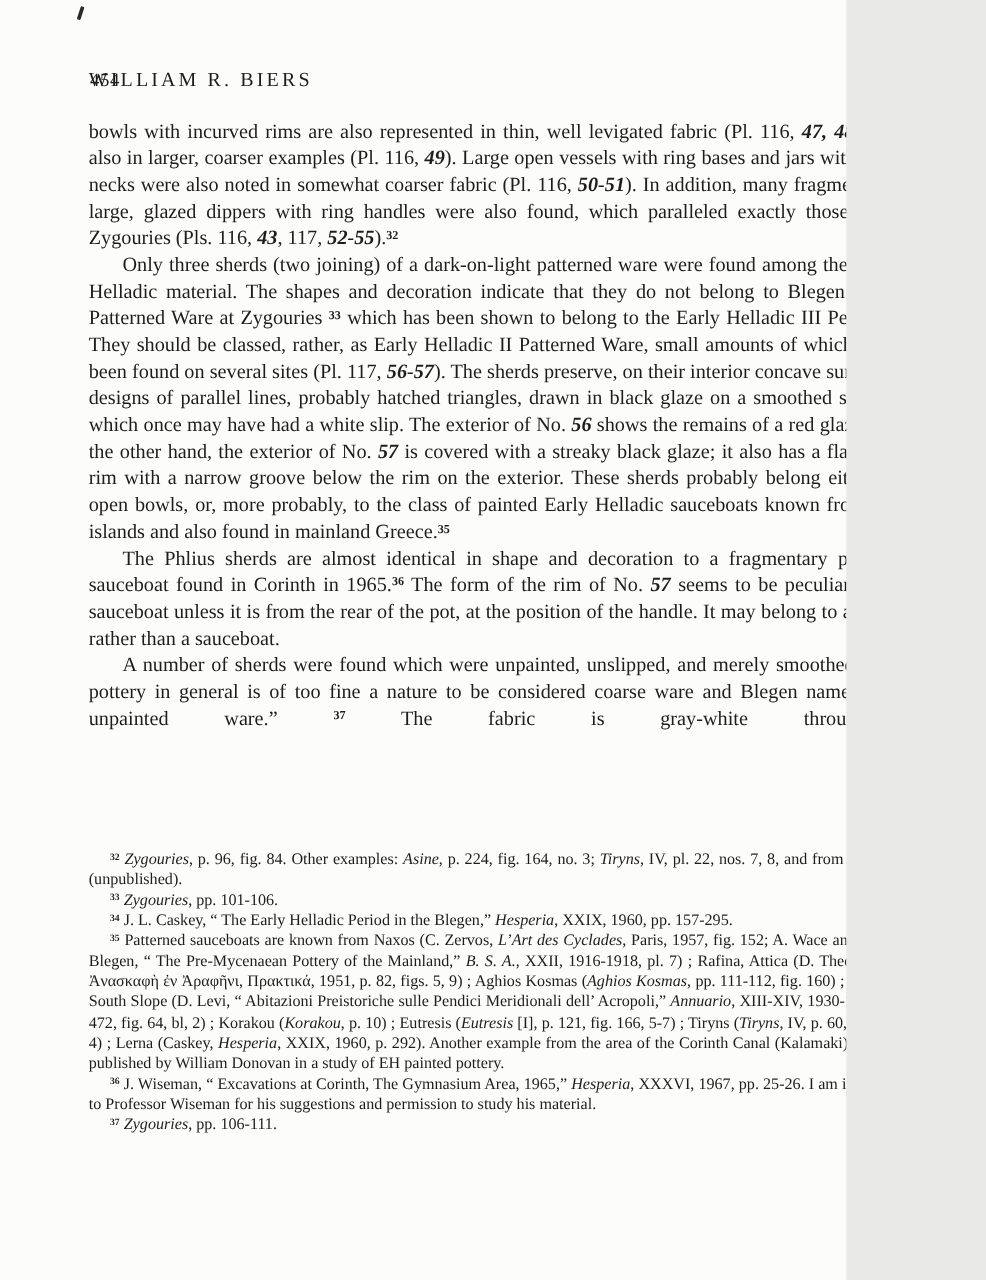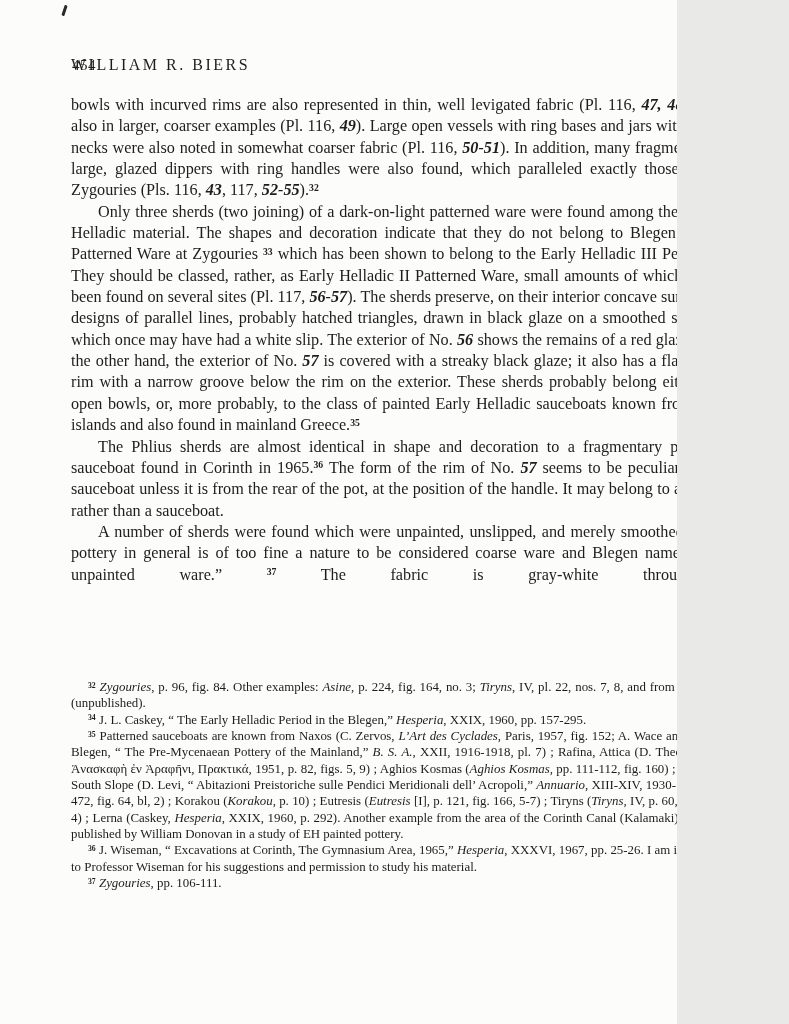--- a/index.html
+++ b/index.html
@@ -69,18 +69,19 @@
 
   <div class="body-text">
       <p class="para"><span>bowls with incurved rims are also represented in thin, well levigated fabric (Pl. 116, </span><span class="b">47, 48</span><span>) and also in larger, coarser examples (Pl. 116, </span><span class="b">49</span><span>).  Large open vessels with ring bases and jars with high necks were also noted in somewhat coarser fabric (Pl. 116, </span><span class="b">50-51</span><span>).  In addition, many fragments of large, glazed dippers with ring handles were also found, which paralleled exactly those from Zygouries (Pls. 116, </span><span class="b">43</span><span>, 117, </span><span class="b">52-55</span><span>).</span><sup>32</sup></p>
       <p class="para indent"><span>Only three sherds (two joining) of a dark-on-light patterned ware were found among the Early Helladic material.  The shapes and decoration indicate that they do not belong to Blegen’s C-1 Patterned Ware at Zygouries </span><sup>33</sup><span> which has been shown to belong to the Early Helladic III Period.</span><sup>34</sup><span>  They should be classed, rather, as Early Helladic II Patterned Ware, small amounts of which have been found on several sites (Pl. 117, </span><span class="b">56-57</span><span>).  The sherds preserve, on their interior concave surfaces, designs of parallel lines, probably hatched triangles, drawn in black glaze on a smoothed surface which once may have had a white slip.  The exterior of No. </span><span class="b">56</span><span> shows the remains of a red glaze.  On the other hand, the exterior of No. </span><span class="b">57</span><span> is covered with a streaky black glaze; it also has a flattened rim with a narrow groove below the rim on the exterior.  These sherds probably belong either to open bowls, or, more probably, to the class of painted Early Helladic sauceboats known from the islands and also found in mainland Greece.</span><sup>35</sup></p>
       <p class="para indent"><span>The Phlius sherds are almost identical in shape and decoration to a fragmentary painted sauceboat found in Corinth in 1965.</span><sup>36</sup><span>  The form of the rim of No. </span><span class="b">57</span><span> seems to be peculiar for a sauceboat unless it is from the rear of the pot, at the position of the handle.  It may belong to a bowl rather than a sauceboat.</span></p>
       <p class="para indent jlast"><span>A number of sherds were found which were unpainted, unslipped, and merely smoothed.  The pottery in general is of too fine a nature to be considered coarse ware and Blegen named it “ unpainted ware.” </span><sup>37</sup><span>  The fabric is gray-white throughout,</span></p>
     </div>
 
   <div class="footnotes">
       <p class="footnote"><sup>32</sup><span> </span><span class="i">Zygouries</span><span>, p. 96, fig. 84.  Other examples: </span><span class="i">Asine</span><span>, p. 224, fig. 164, no. 3; </span><span class="i">Tiryns</span><span>, IV, pl. 22, nos. 7, 8, and from Corinth (unpublished).</span></p>
+      <p class="footnote"><sup>33</sup><span> </span><span class="i">Zygouries</span><span>, pp. 101-106.</span></p>
       <p class="footnote"><sup>34</sup><span> J. L. Caskey, “ The Early Helladic Period in the Blegen,” </span><span class="i">Hesperia</span><span>, XXIX, 1960, pp. 157-295.</span></p>
       <p class="footnote"><sup>35</sup><span> Patterned sauceboats are known from Naxos (C. Zervos, </span><span class="i">L’Art des Cyclades</span><span>, Paris, 1957, fig. 152; A. Wace and C. W. Blegen, “ The Pre-Mycenaean Pottery of the Mainland,” </span><span class="i">B. S. A.</span><span>, XXII, 1916-1918, pl. 7) ; Rafina, Attica (D. Theochares, Ἀνασκαφὴ ἐν Ἀραφῆνι, Πρακτικά, 1951, p. 82, figs. 5, 9) ; Aghios Kosmas (</span><span class="i">Aghios Kosmas</span><span>, pp. 111-112, fig. 160) ; Athens, South Slope (D. Levi, “ Abitazioni Preistoriche sulle Pendici Meridionali dell’ Acropoli,” </span><span class="i">Annuario</span><span>, XIII-XIV, 1930-1931, p. 472, fig. 64, bl, 2) ; Korakou (</span><span class="i">Korakou</span><span>, p. 10) ; Eutresis (</span><span class="i">Eutresis</span><span> [I], p. 121, fig. 166, 5-7) ; Tiryns (</span><span class="i">Tiryns</span><span>, IV, p. 60, fig. 46, 4) ; Lerna (Caskey, </span><span class="i">Hesperia</span><span>, XXIX, 1960, p. 292).  Another example from the area of the Corinth Canal (Kalamaki) will be published by William Donovan in a study of EH painted pottery.</span></p>
       <p class="footnote"><sup>36</sup><span> J. Wiseman, “ Excavations at Corinth, The Gymnasium Area, 1965,” </span><span class="i">Hesperia</span><span>, XXXVI, 1967, pp. 25-26.  I am indebted to Professor Wiseman for his suggestions and permission to study his material.</span></p>
       <p class="footnote"><sup>37</sup><span> </span><span class="i">Zygouries</span><span>, pp. 106-111.</span></p>
     </div>
 </div>
 
 </body></html>

